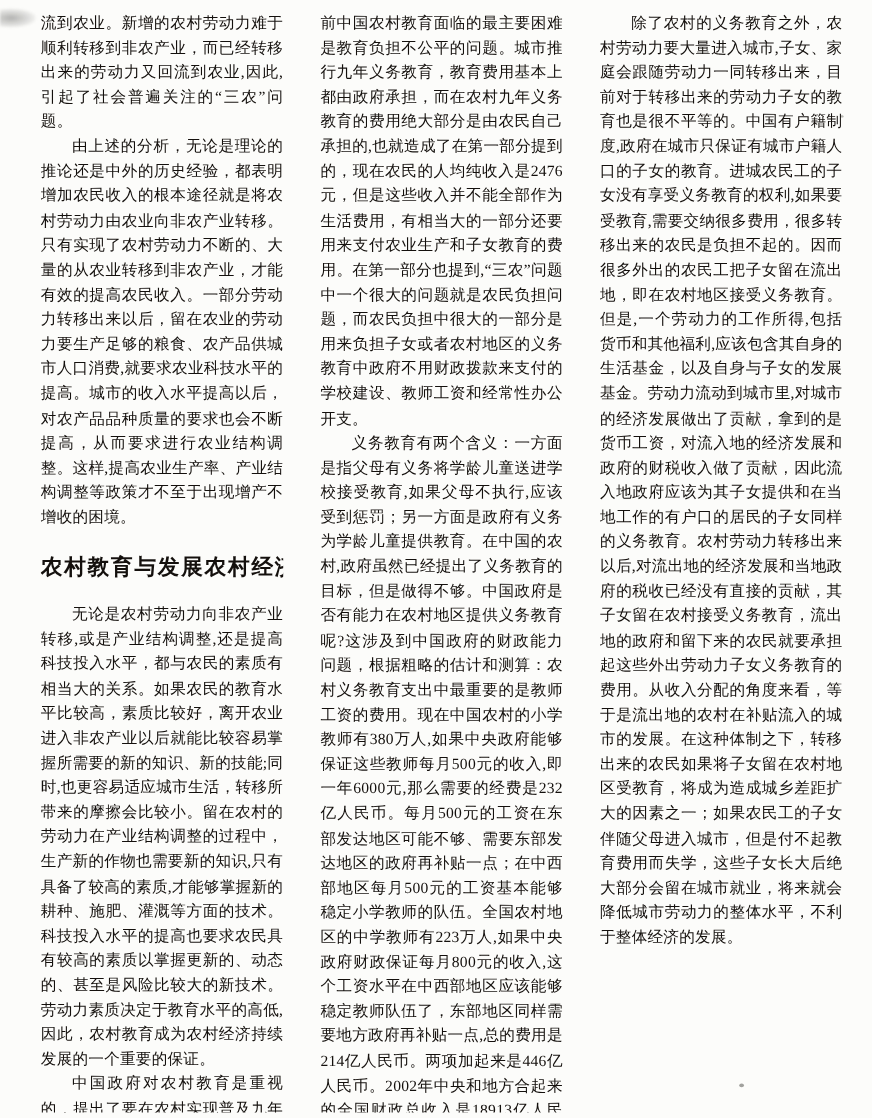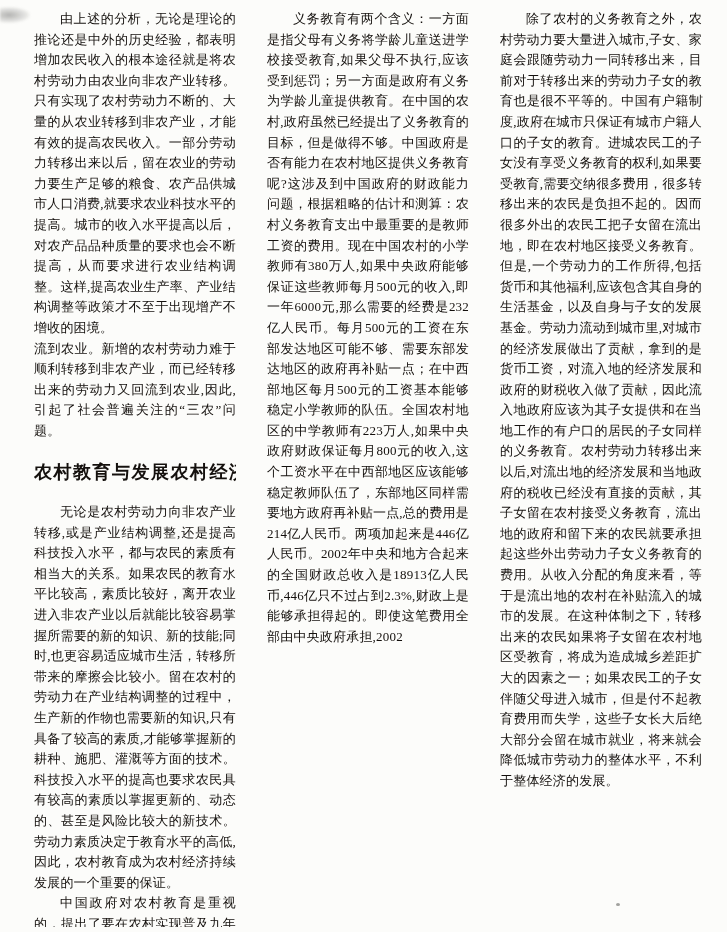--- a/index.html
+++ b/index.html
@@ -61,26 +61,27 @@
 </style>
 </head>
 <body>
 
 <div class="page">
   <div class="smudge"></div>
   <div class="dot1"></div>
   <div class="dot2"></div>
   <div class="columns">
     <div class="col">
+        <p class="para">流到农业。新增的农村劳动力难于顺利转移到非农产业，而已经转移出来的劳动力又回流到农业,因此,引起了社会普遍关注的“三农”问题。</p>
         <p class="para indent">由上述的分析，无论是理论的推论还是中外的历史经验，都表明增加农民收入的根本途径就是将农村劳动力由农业向非农产业转移。只有实现了农村劳动力不断的、大量的从农业转移到非农产业，才能有效的提高农民收入。一部分劳动力转移出来以后，留在农业的劳动力要生产足够的粮食、农产品供城市人口消费,就要求农业科技水平的提高。城市的收入水平提高以后，对农产品品种质量的要求也会不断提高，从而要求进行农业结构调整。这样,提高农业生产率、产业结构调整等政策才不至于出现增产不增收的困境。</p>
-        <p class="para">流到农业。新增的农村劳动力难于顺利转移到非农产业，而已经转移出来的劳动力又回流到农业,因此,引起了社会普遍关注的“三农”问题。</p>
         <h2 class="section-heading">农村教育与发展农村经济</h2>
         <p class="para indent">无论是农村劳动力向非农产业转移,或是产业结构调整,还是提高科技投入水平，都与农民的素质有相当大的关系。如果农民的教育水平比较高，素质比较好，离开农业进入非农产业以后就能比较容易掌握所需要的新的知识、新的技能;同时,也更容易适应城市生活，转移所带来的摩擦会比较小。留在农村的劳动力在产业结构调整的过程中，生产新的作物也需要新的知识,只有具备了较高的素质,才能够掌握新的耕种、施肥、灌溉等方面的技术。科技投入水平的提高也要求农民具有较高的素质以掌握更新的、动态的、甚至是风险比较大的新技术。劳动力素质决定于教育水平的高低,因此，农村教育成为农村经济持续发展的一个重要的保证。</p>
         <p class="para indent">中国政府对农村教育是重视的，提出了要在农村实现普及九年义务教育,这个目标稳扎稳打的实现,对于总体经济的发展会有很大好处，而且对农村经济的发展会有更大的好处。目</p>
       </div>
     <div class="col">
+        <p class="para">前中国农村教育面临的最主要困难是教育负担不公平的问题。城市推行九年义务教育，教育费用基本上都由政府承担，而在农村九年义务教育的费用绝大部分是由农民自己承担的,也就造成了在第一部分提到的，现在农民的人均纯收入是2476元，但是这些收入并不能全部作为生活费用，有相当大的一部分还要用来支付农业生产和子女教育的费用。在第一部分也提到,“三农”问题中一个很大的问题就是农民负担问题，而农民负担中很大的一部分是用来负担子女或者农村地区的义务教育中政府不用财政拨款来支付的学校建设、教师工资和经常性办公开支。</p>
         <p class="para indent">义务教育有两个含义：一方面是指父母有义务将学龄儿童送进学校接受教育,如果父母不执行,应该受到惩罚；另一方面是政府有义务为学龄儿童提供教育。在中国的农村,政府虽然已经提出了义务教育的目标，但是做得不够。中国政府是否有能力在农村地区提供义务教育呢?这涉及到中国政府的财政能力问题，根据粗略的估计和测算：农村义务教育支出中最重要的是教师工资的费用。现在中国农村的小学教师有380万人,如果中央政府能够保证这些教师每月500元的收入,即一年6000元,那么需要的经费是232亿人民币。每月500元的工资在东部发达地区可能不够、需要东部发达地区的政府再补贴一点；在中西部地区每月500元的工资基本能够稳定小学教师的队伍。全国农村地区的中学教师有223万人,如果中央政府财政保证每月800元的收入,这个工资水平在中西部地区应该能够稳定教师队伍了，东部地区同样需要地方政府再补贴一点,总的费用是214亿人民币。两项加起来是446亿人民币。2002年中央和地方合起来的全国财政总收入是18913亿人民币,446亿只不过占到2.3%,财政上是能够承担得起的。即使这笔费用全部由中央政府承担,2002</p>
       </div>
     <div class="col">
         <p class="para indent">除了农村的义务教育之外，农村劳动力要大量进入城市,子女、家庭会跟随劳动力一同转移出来，目前对于转移出来的劳动力子女的教育也是很不平等的。中国有户籍制度,政府在城市只保证有城市户籍人口的子女的教育。进城农民工的子女没有享受义务教育的权利,如果要受教育,需要交纳很多费用，很多转移出来的农民是负担不起的。因而很多外出的农民工把子女留在流出地，即在农村地区接受义务教育。但是,一个劳动力的工作所得,包括货币和其他福利,应该包含其自身的生活基金，以及自身与子女的发展基金。劳动力流动到城市里,对城市的经济发展做出了贡献，拿到的是货币工资，对流入地的经济发展和政府的财税收入做了贡献，因此流入地政府应该为其子女提供和在当地工作的有户口的居民的子女同样的义务教育。农村劳动力转移出来以后,对流出地的经济发展和当地政府的税收已经没有直接的贡献，其子女留在农村接受义务教育，流出地的政府和留下来的农民就要承担起这些外出劳动力子女义务教育的费用。从收入分配的角度来看，等于是流出地的农村在补贴流入的城市的发展。在这种体制之下，转移出来的农民如果将子女留在农村地区受教育，将成为造成城乡差距扩大的因素之一；如果农民工的子女伴随父母进入城市，但是付不起教育费用而失学，这些子女长大后绝大部分会留在城市就业，将来就会降低城市劳动力的整体水平，不利于整体经济的发展。</p>
       </div>
   </div>
 </div>
 
 </body></html>

